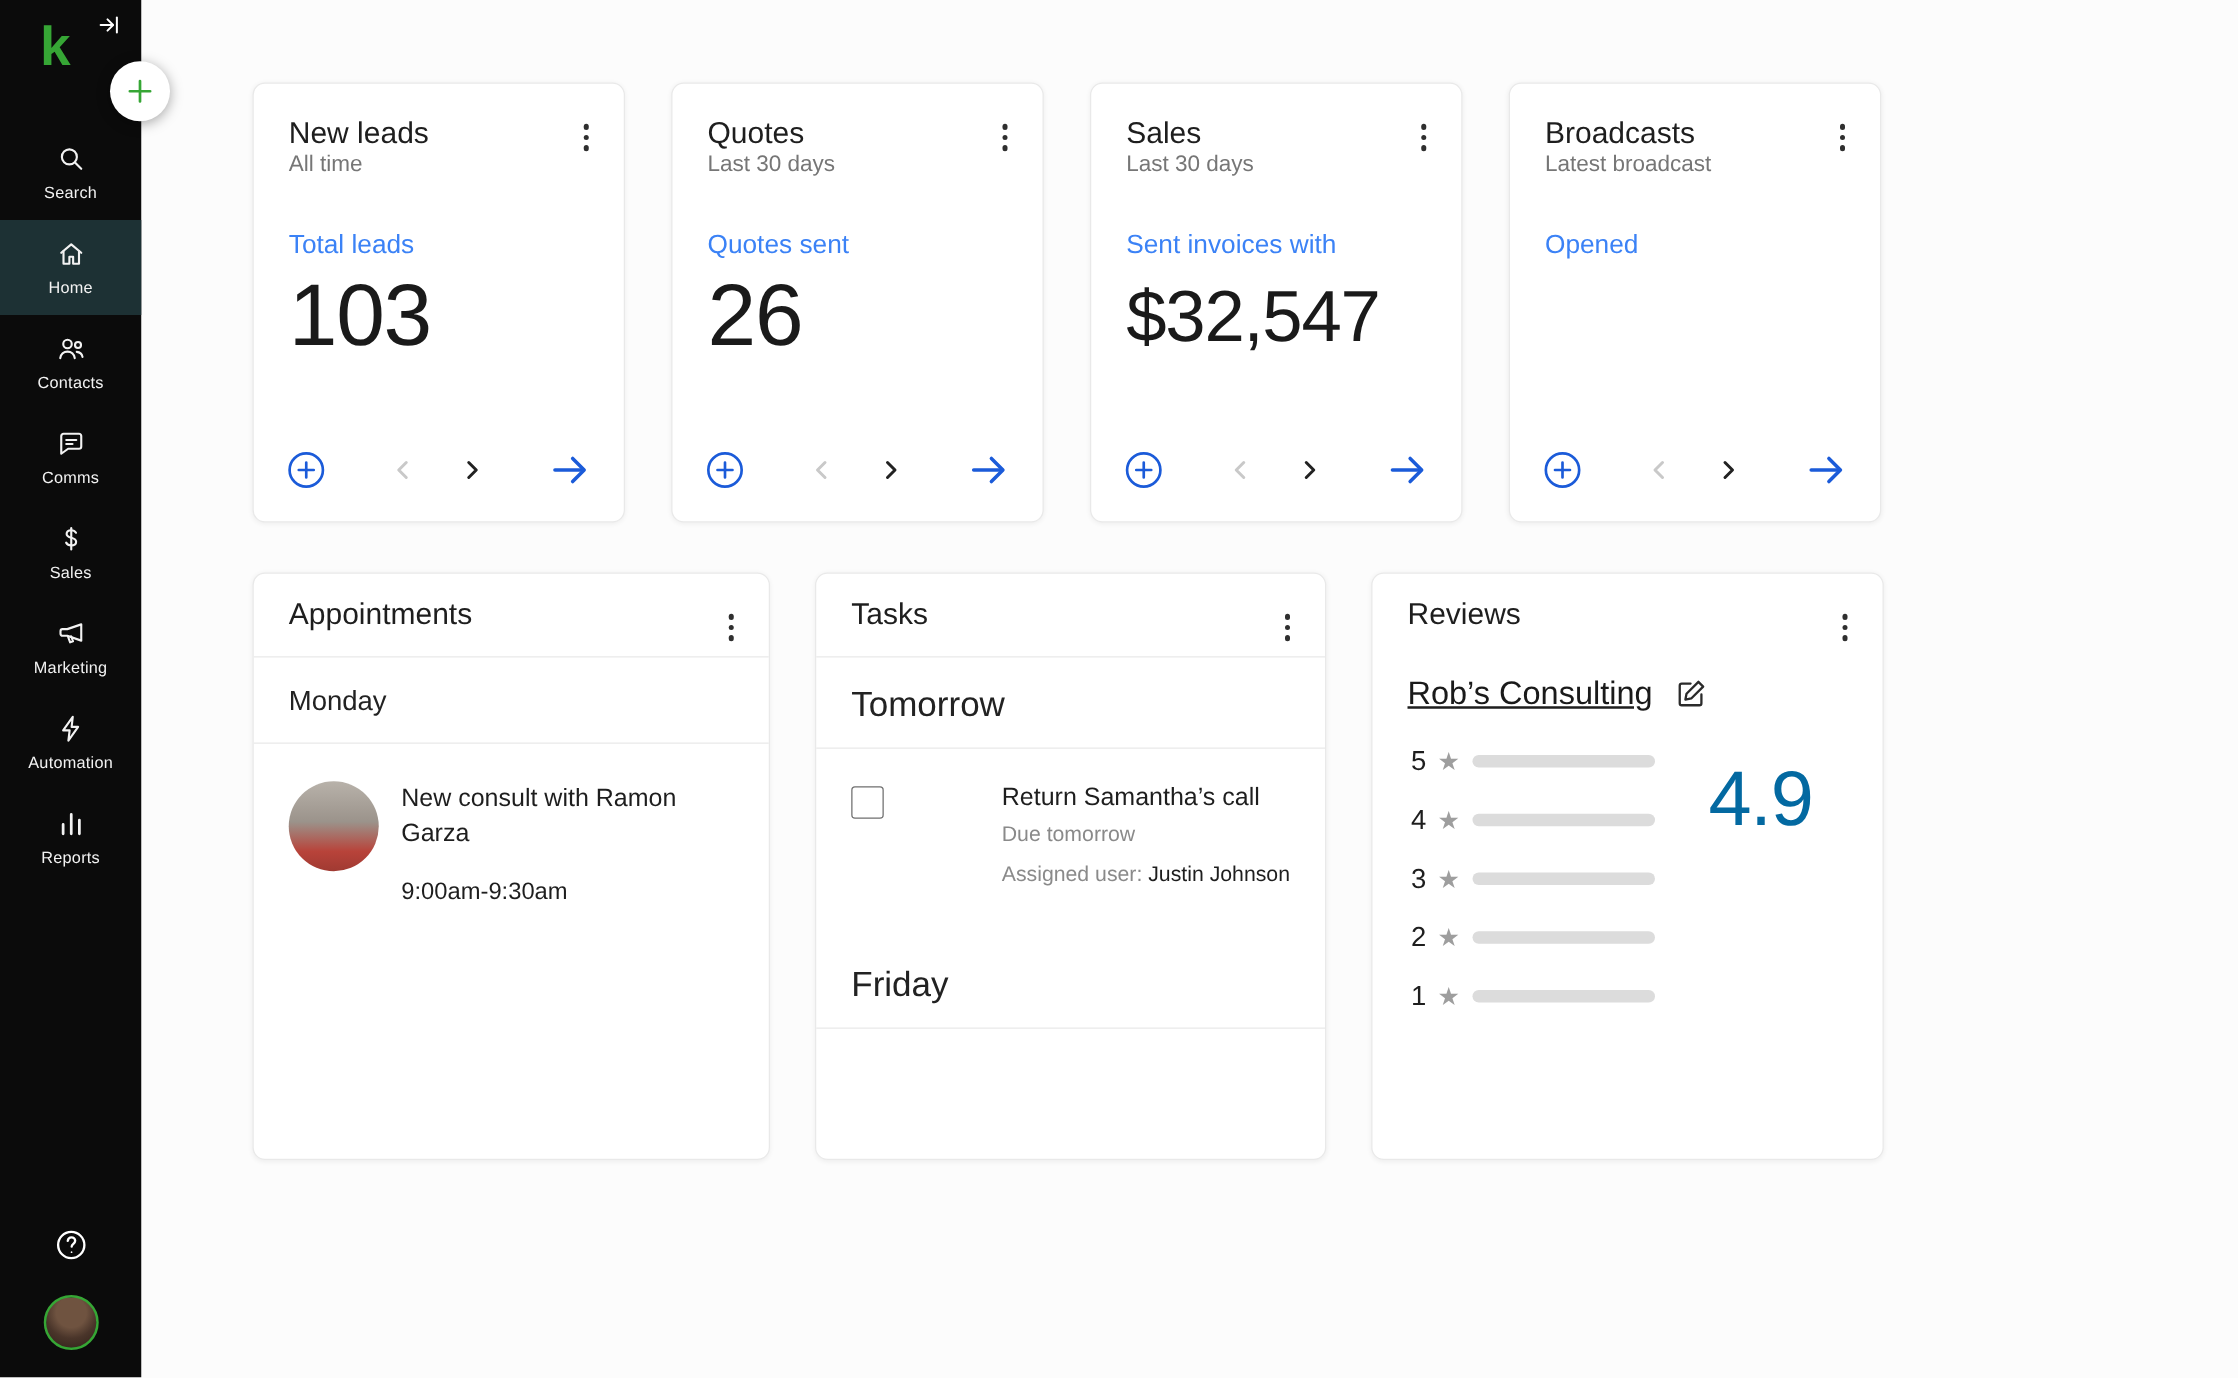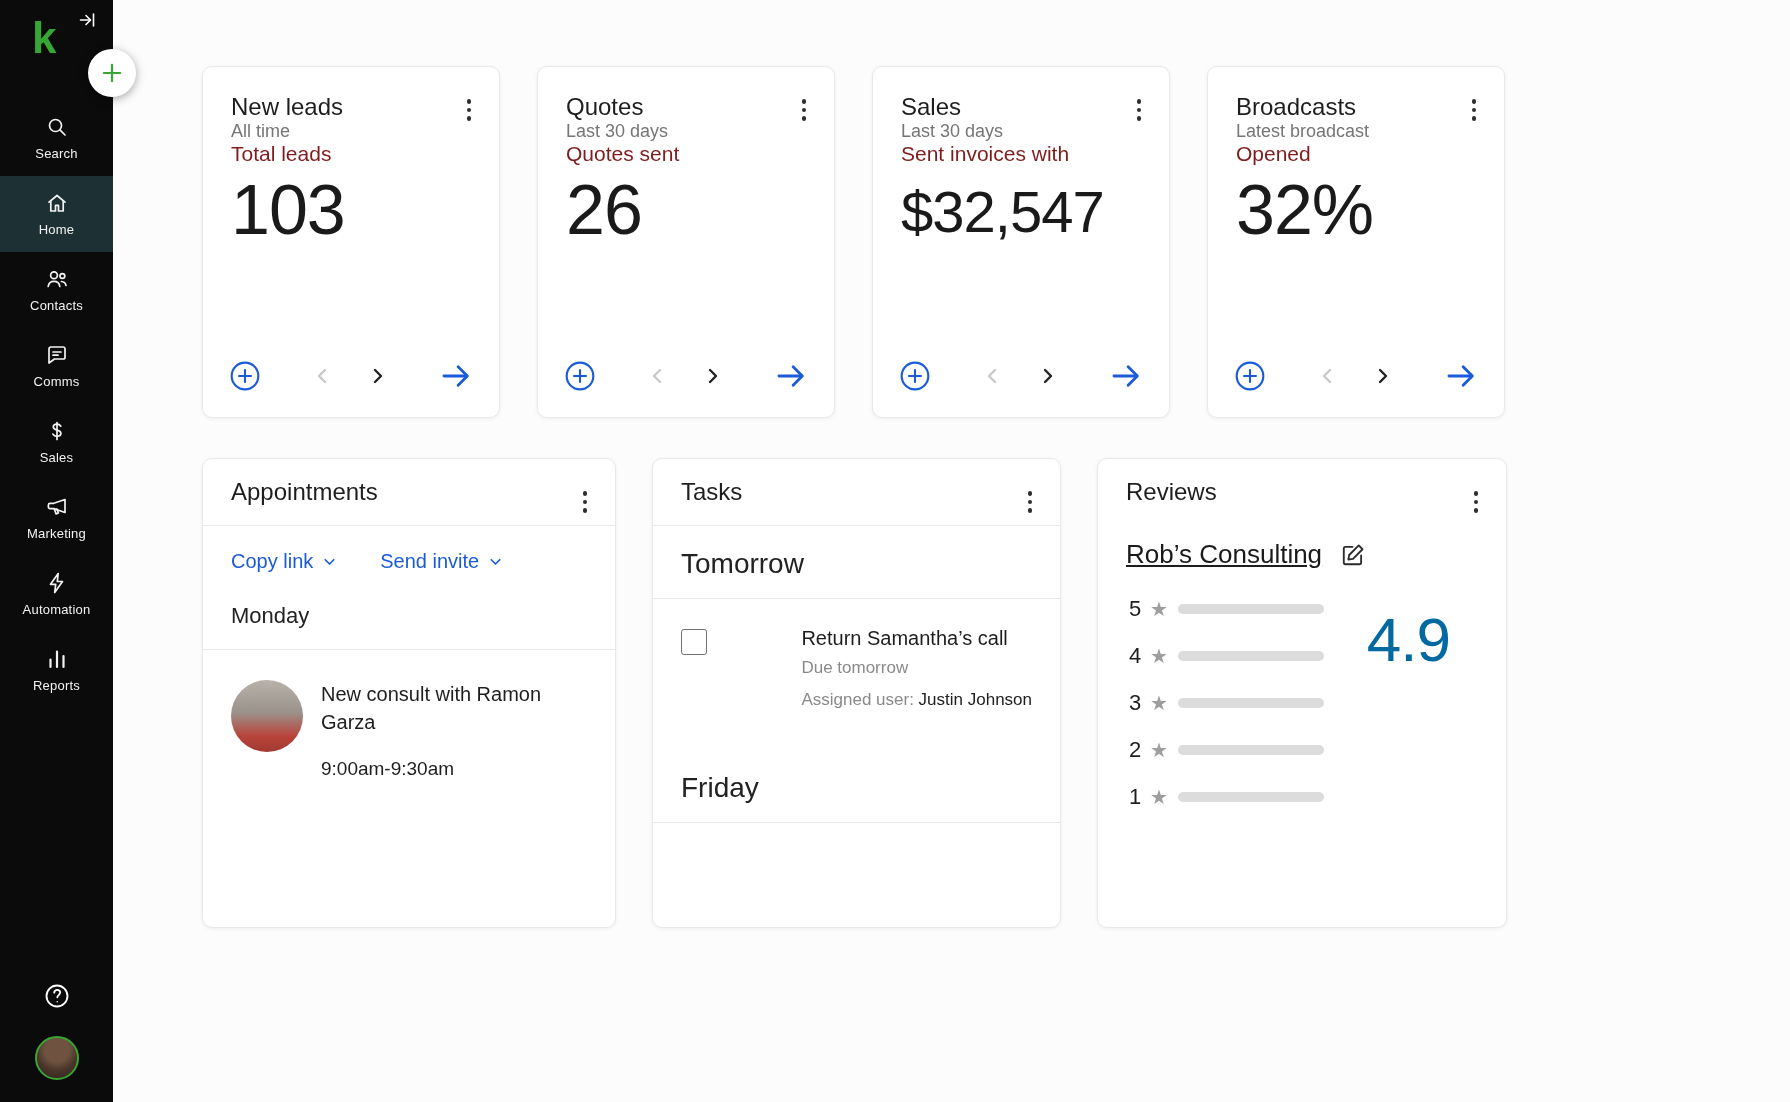--- a/index.html
+++ b/index.html
@@ -28,21 +28,21 @@
   .main { flex:1; padding:66px 0 0 89px; }
   .row { display:flex; }
   .row1 { gap:37px;align-items:center; }
   .row2 { gap:36px; margin-top:40px; }
   .card { background:#fff; border:1px solid #e9e9e9; border-radius:10px; box-shadow:0 1px 4px rgba(0,0,0,.06); position:relative; }
 
   
   .stat-card { width:298px; height:352px; padding:26px 28px; }
   .card-title { font-size:24px; font-weight:500; color:#1e1e1e; }
   .card-subtitle { font-size:18px; color:#767676; }
-  .metric-label { font-size:21px; color:#7f1d1d; }
+  .metric-label { font-size:21px; color:#3b82f6; margin-top:42px; }
   .metric-value { font-size:70px; font-weight:500; letter-spacing:-1px; margin-top:4px; white-space:nowrap; color:#1a1a1a; }
   .metric-value.sm { font-size:58px; margin-top:12px; }
   .kebab { position:absolute; top:26px; right:22px; display:flex; flex-direction:column; gap:4px; padding:6px; cursor:pointer; }
   .kebab i { width:4.5px; height:4.5px; border-radius:50%; background:#2f2f2f; }
   .stat-footer { position:absolute; left:26px; right:26px; bottom:24px; display:flex; align-items:center; justify-content:space-between; }
   .chev-group { display:flex; align-items:center; gap:32px; }
   .icon-btn { cursor:pointer; display:flex; align-items:center; justify-content:center; }
   .blue { color:#1b5bd9; }
   .disabled { color:#c9c9c9; }
   .dark { color:#222; }
@@ -306,21 +306,20 @@
 
       <section class="card stat-card">
         <div class="card-title">Broadcasts</div>
         <div class="kebab">
             <i></i>
             <i></i>
             <i></i>
           </div>
         <div class="card-subtitle">Latest broadcast</div>
         <div class="metric-label">Opened</div>
-        <div class="metric-value">32%</div>
         <div class="stat-footer">
           <span class="icon-btn blue">
             <svg width="32" height="32" viewBox="0 0 24 24" fill="none" stroke="currentColor" stroke-width="1.6" stroke-linecap="round">
                 <circle cx="12" cy="12" r="10"></circle>
                 <path d="M12 7.5v9M7.5 12h9"></path>
               </svg>
           </span>
           <span class="chev-group">
             <span class="icon-btn disabled">
               <svg width="24" height="24" viewBox="0 0 24 24" fill="none" stroke="currentColor" stroke-width="2.4" stroke-linecap="round" stroke-linejoin="round">
@@ -348,34 +347,20 @@
       <section class="card appointments-card">
         <div class="wide-header">
           <div class="card-title">Appointments</div>
           <div class="kebab">
               <i></i>
               <i></i>
               <i></i>
             </div>
         </div>
         <hr class="divider">
-        <div class="links-row">
-          <span class="blue-link">
-            <span>Copy link</span>
-            <svg width="17" height="17" viewBox="0 0 24 24" fill="none" stroke="currentColor" stroke-width="2.4" stroke-linecap="round" stroke-linejoin="round">
-                <path d="M6 9.5l6 6 6-6"></path>
-              </svg>
-          </span>
-          <span class="blue-link">
-            <span>Send invite</span>
-            <svg width="17" height="17" viewBox="0 0 24 24" fill="none" stroke="currentColor" stroke-width="2.4" stroke-linecap="round" stroke-linejoin="round">
-                <path d="M6 9.5l6 6 6-6"></path>
-              </svg>
-          </span>
-        </div>
         <div class="day-label">Monday</div>
         <hr class="divider">
         <div class="appt-item">
           <div class="appt-avatar"></div>
           <div class="appt-info">
             <div class="appt-title">New consult with Ramon Garza</div>
             <div class="appt-time">9:00am-9:30am</div>
           </div>
         </div>
       </section>

